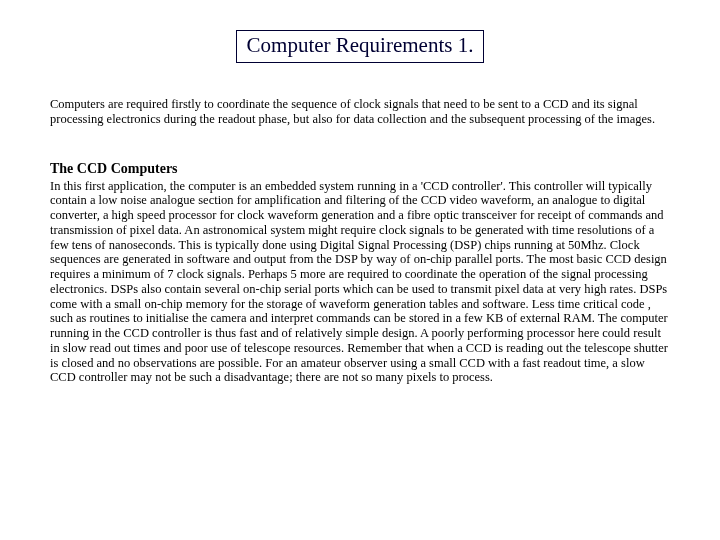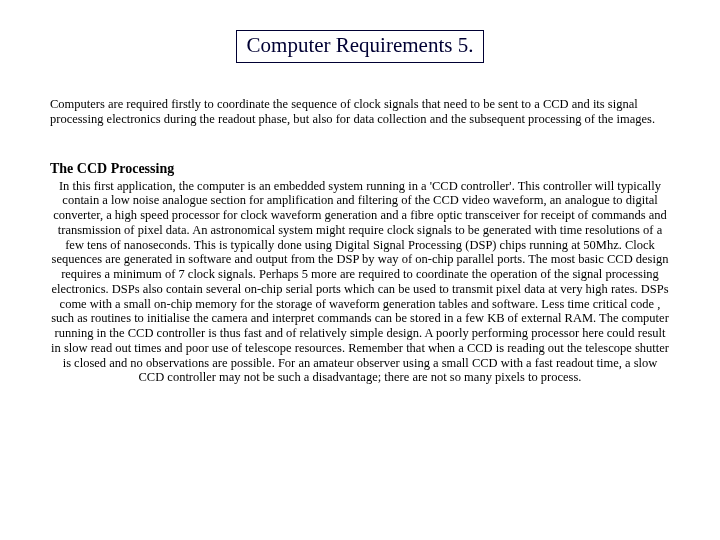--- a/index.html
+++ b/index.html
@@ -37,26 +37,26 @@
       margin-bottom: 34px;
     }
     .subhead {
       font-weight: bold;
       font-size: 14px;
       margin-bottom: 2px;
     }
     .body-text {
       font-size: 12.5px;
       line-height: 1.18;
-      text-align: center;
+      text-align: left;
     }
   </style>
 </head>
 <body>
 
 <div class="page">
   <div class="title-row">
-    <div class="title-box">Computer Requirements 5.</div>
+    <div class="title-box">Computer Requirements 1.</div>
   </div>
   <div class="intro">Computers are required firstly to coordinate the sequence of clock signals that need to be sent to a CCD and its signal processing electronics during the readout phase, but also for data collection and the subsequent processing of the images.</div>
-  <div class="subhead">The CCD Processing</div>
+  <div class="subhead">The CCD Computers</div>
   <div class="body-text">In this first application, the computer is an embedded system running in a 'CCD controller'. This controller will typically contain a low noise analogue section for amplification and filtering of the CCD video waveform, an analogue to digital converter, a high speed processor for clock waveform generation and a fibre optic transceiver for receipt of commands and transmission of pixel data. An astronomical system might require clock signals to be generated with time resolutions of a few tens of nanoseconds. This is typically done using Digital Signal Processing (DSP) chips running at 50Mhz. Clock sequences are generated in software and output from the DSP by way of on-chip parallel ports. The most basic CCD design requires a minimum of 7 clock signals. Perhaps 5 more are required to coordinate the operation of the signal processing electronics. DSPs also contain several  on-chip serial ports which can be used to transmit pixel data at very high rates. DSPs come with a small on-chip memory for the storage of waveform generation tables and software. Less time critical code , such as routines to initialise the camera and interpret commands can be stored in a few KB of external RAM.  The computer running in the CCD controller is thus fast and of relatively simple design. A poorly performing processor here could result in slow read out times and poor use of telescope resources. Remember that when a CCD is reading out the telescope shutter is closed and no observations are possible. For an amateur observer using a small CCD with a fast readout time, a slow CCD controller may not be such a disadvantage; there are not so many pixels to process.</div>
 </div>
 
 </body></html>

